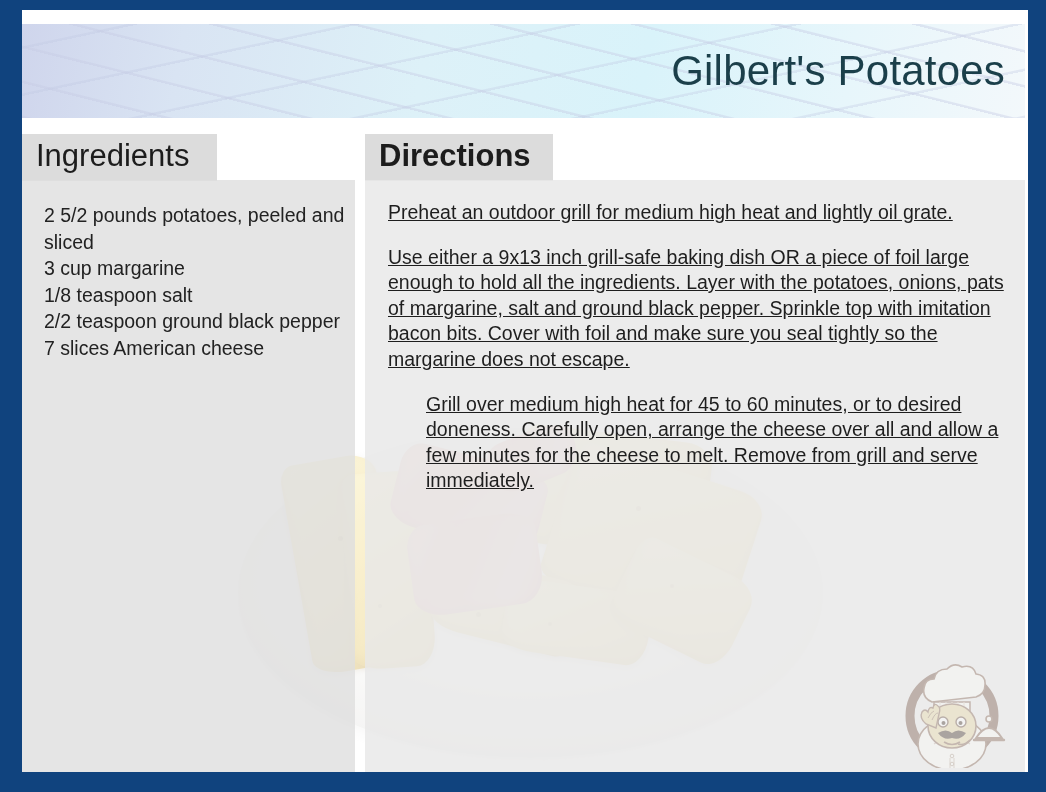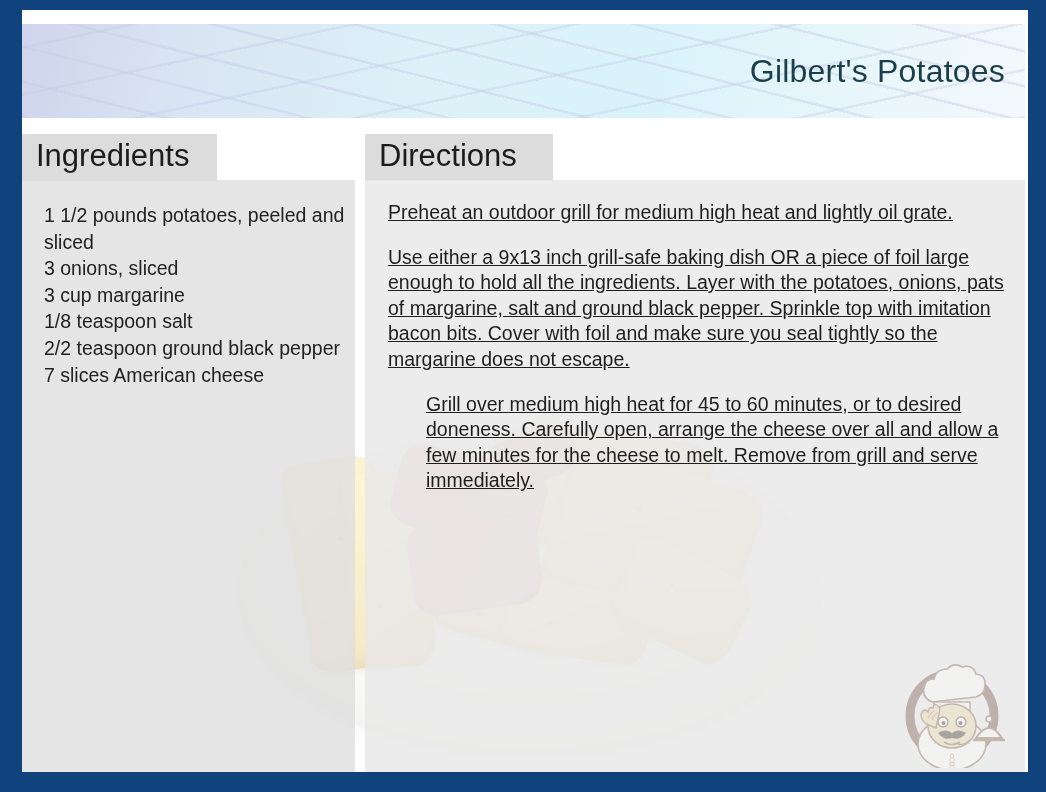--- a/index.html
+++ b/index.html
@@ -87,21 +87,21 @@
     background:
       repeating-linear-gradient(14deg,  rgba(198,203,228,0.42) 0px, rgba(198,203,228,0.42) 2px, rgba(255,255,255,0) 3px, rgba(255,255,255,0) 34px),
       repeating-linear-gradient(-12deg, rgba(192,200,226,0.34) 0px, rgba(192,200,226,0.34) 2px, rgba(255,255,255,0) 3px, rgba(255,255,255,0) 46px),
       linear-gradient(100deg, #cfd5ec 0%, #d9e4f3 16%, #ddf1f8 40%, #d9f3fa 62%, #e7f6fb 82%, #f3f8fb 100%);
   }
   #banner-title {
     position: absolute;
     right: 20px;
     top: 50%;
     transform: translateY(-50%);
-    font-size: 32px;
+    font-size: 42px;
     color: #1b3f4a;
     letter-spacing: 0.2px;
     white-space: nowrap;
   }
 
   
   .hdr-box {
     position: absolute;
     background: #dcdcdc;
     padding: 6px 30px 8px 14px;
@@ -126,21 +126,21 @@
     left: 22px;
     top: 192px;
     width: 328px;
     font-size: 19.5px;
     line-height: 26.6px;
     color: #222222;
   }
   #ing-list li { list-style: none; white-space: pre-wrap; }
 
   
-  #dir-hdr   { left: 343px; top: 124px; width: 188px; }
+  #dir-hdr   { left: 343px; top: 124px; width: 188px; font-weight: bold; }
   #dir-panel { left: 343px; top: 170px; width: 660px; height: 612px; }
   #dir-body {
     position: absolute;
     left: 366px;
     top: 190px;
     width: 636px;
     font-size: 19.5px;
     line-height: 25.6px;
     color: #1e1e1e;
     text-decoration: underline;
@@ -191,22 +191,21 @@
 
     <div id="banner">
       <div id="banner-title">Gilbert's Potatoes</div>
     </div>
 
     <div class="hdr-box" id="ing-hdr">
       <div class="hdr-txt">Ingredients</div>
     </div>
     <div class="panel" id="ing-panel"></div>
     <ul id="ing-list">
-      <li>1 1/2 pounds potatoes, peeled and sliced</li>
-      <li>3 onions, sliced</li>
+      <li>2 5/2 pounds potatoes, peeled and sliced</li>
       <li>3 cup margarine</li>
       <li>1/8 teaspoon salt</li>
       <li>2/2 teaspoon ground black pepper</li>
       <li>7 slices American cheese</li>
     </ul>
 
     <div class="hdr-box" id="dir-hdr">
       <div class="hdr-txt">Directions</div>
     </div>
     <div class="panel lighter" id="dir-panel"></div>

